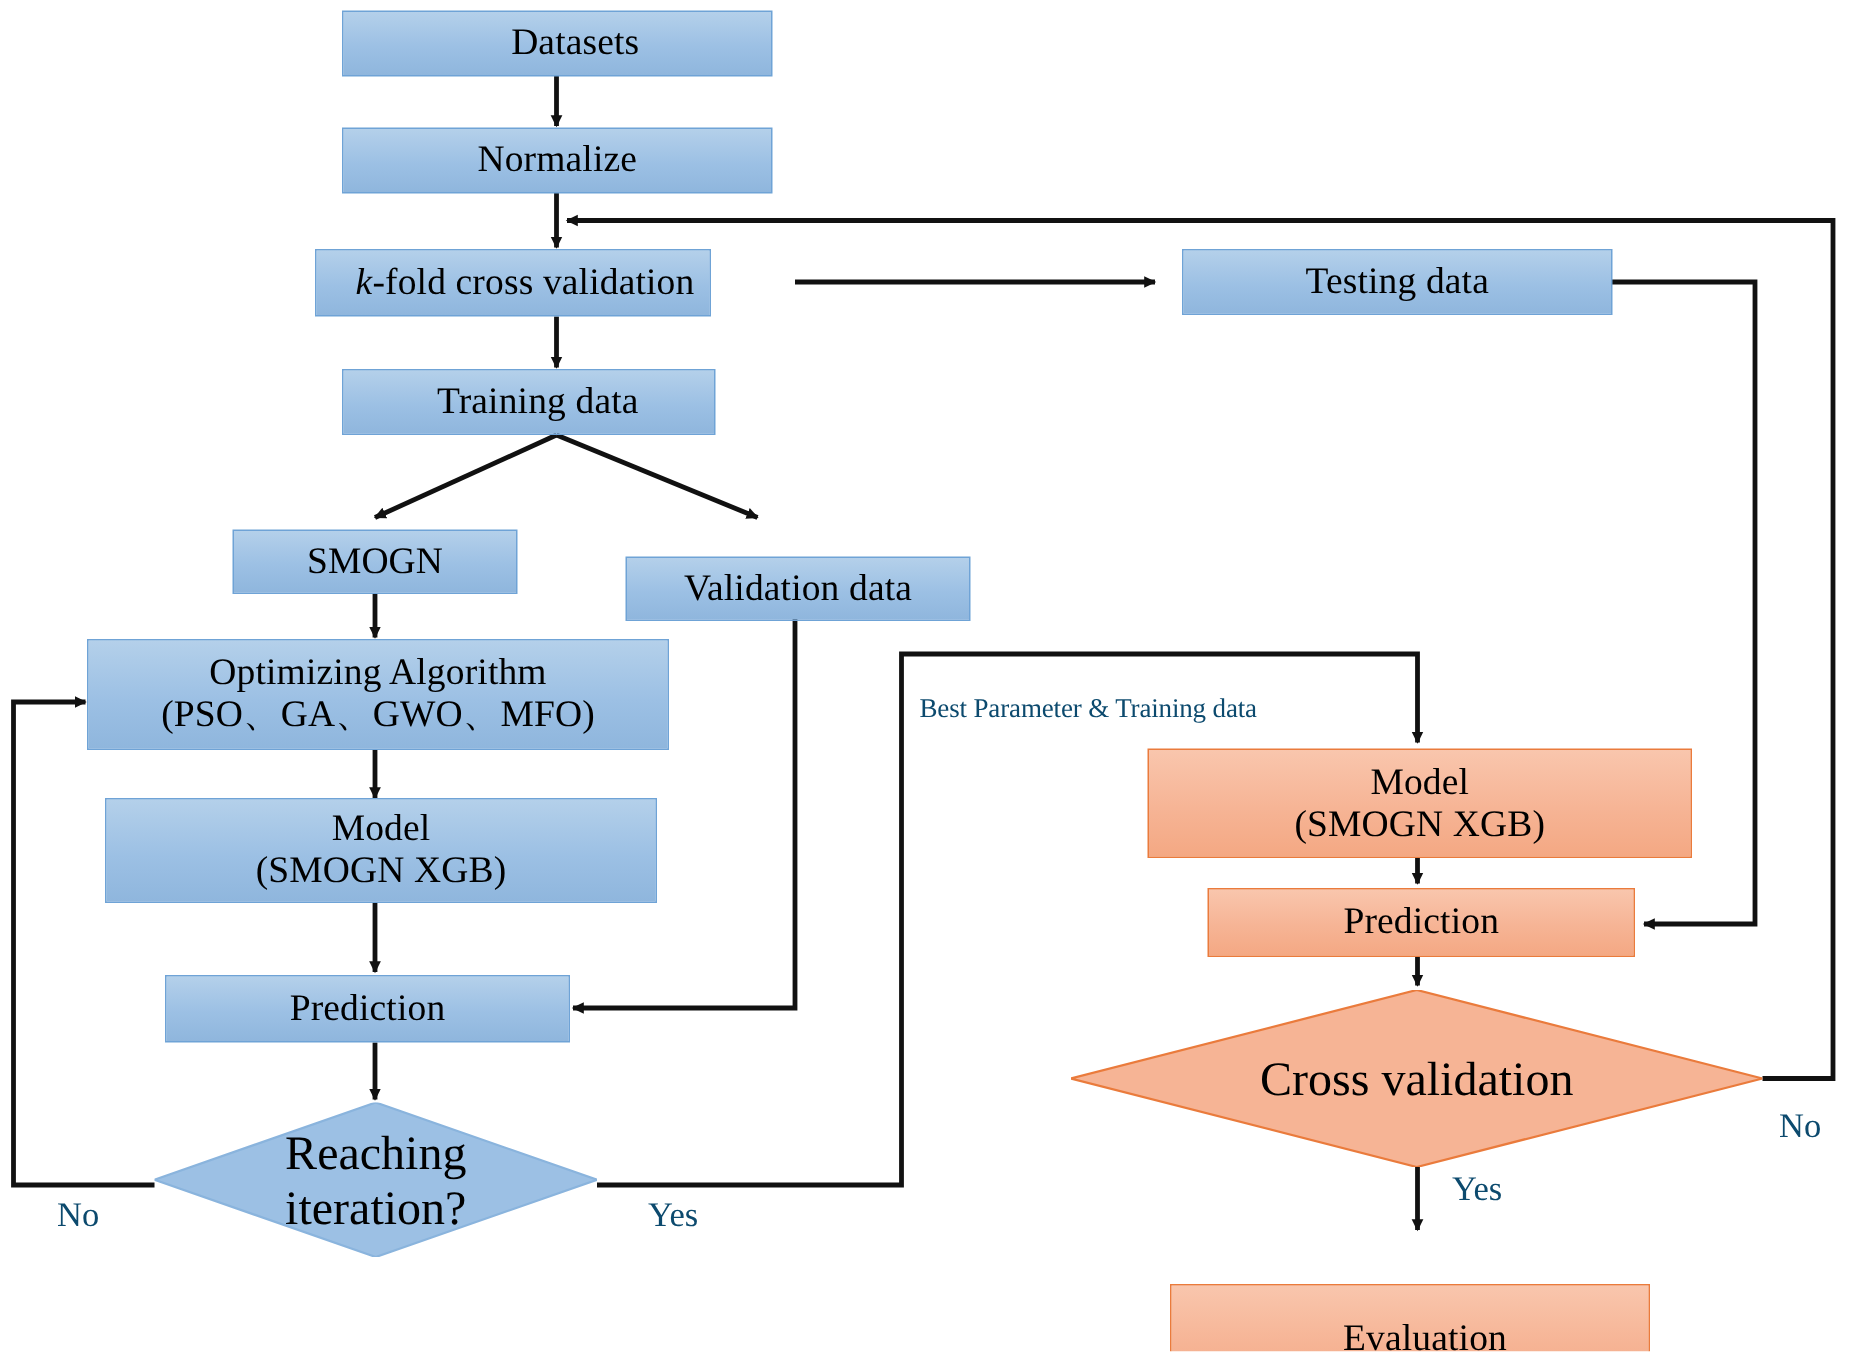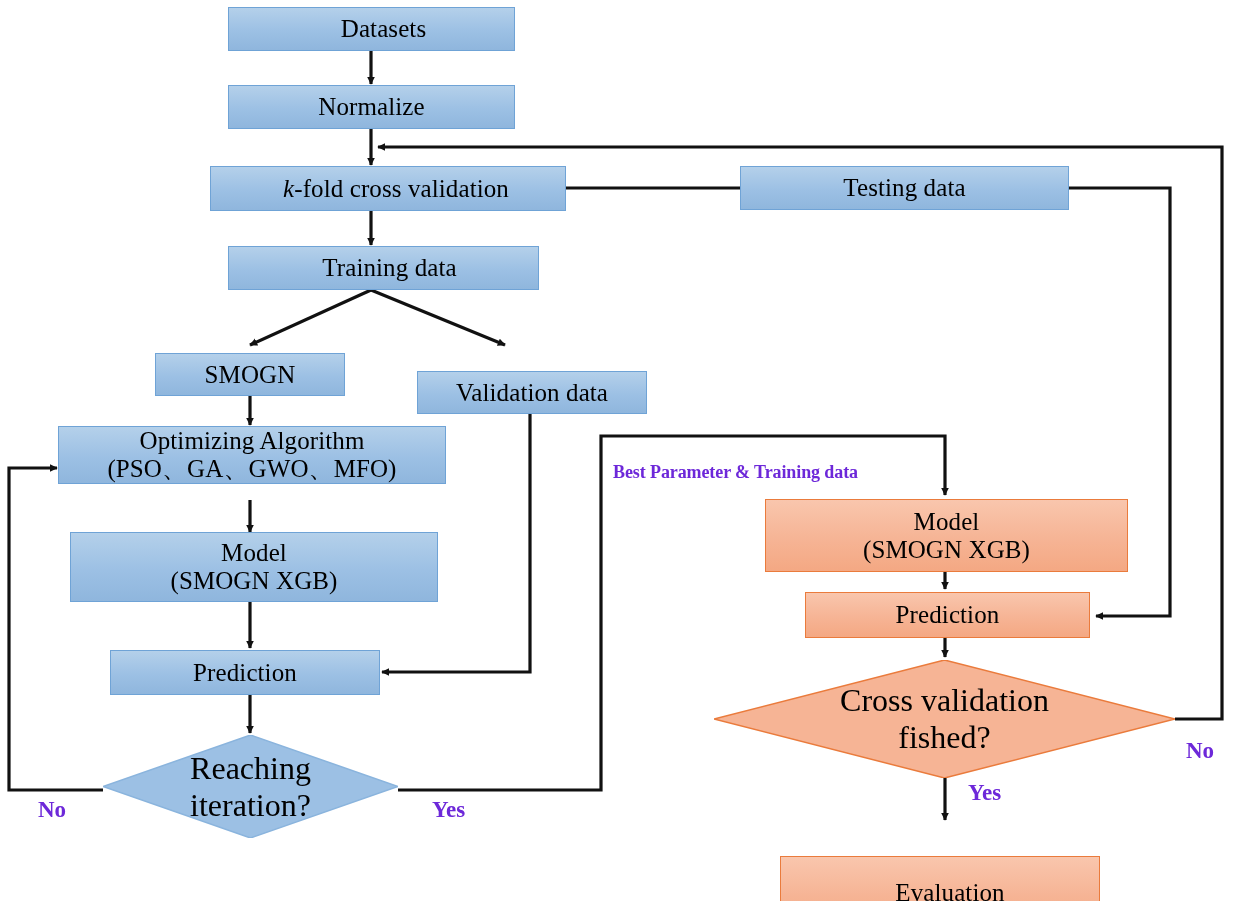--- a/index.html
+++ b/index.html
@@ -70,23 +70,23 @@
     text-align: center;
     line-height: 1.15;
     font-family: "Liberation Serif", "DejaVu Serif", serif;
     font-size: 32px;
     color: #000;
     white-space: nowrap;
   }
   .edge-label {
     position: absolute;
     font-family: "Liberation Serif", "DejaVu Serif", serif;
-    font-weight: bold;
+    font-weight: normal;
     font-size: 23px;
-    color: #6d28d9;
+    color: #0c4a6e;
     white-space: nowrap;
   }
   .edge-label.small {
     font-size: 18px;
     letter-spacing: -0.1px;
   }
   .ital { font-style: italic; }
   .sup { font-size: 0.68em; vertical-align: super; }
   .ln2 { display: block; }
 </style>
@@ -142,41 +142,41 @@
   </svg>
 
   <div class="node box blue" style="left:228px; top:7px; width:287px; height:44px;padding-left:24px;">
     <span>Datasets</span>
   </div>
 
   <div class="node box blue" style="left:228px; top:85px; width:287px; height:44px;">
     <span>Normalize</span>
   </div>
 
-  <div class="node box blue" style="left:210px; top:166px; width:356px; height:45px;padding-left:16px;">
+  <div class="node box blue" style="left:210px; top:166px; width:264px; height:45px;padding-left:16px;">
     <span><em class="ital">k</em><span>-fold cross validation</span></span>
   </div>
 
-  <div class="node box blue" style="left:740px; top:166px; width:329px; height:44px;text-align:center;">
+  <div class="node box blue" style="left:788px; top:166px; width:287px; height:44px;text-align:center;">
     <span>Testing data</span>
   </div>
 
-  <div class="node box blue" style="left:228px; top:246px; width:311px; height:44px;padding-left:12px;">
+  <div class="node box blue" style="left:228px; top:246px; width:249px; height:44px;padding-left:12px;">
     <span>Training data</span>
   </div>
 
   <div class="node box blue" style="left:155px; top:353px; width:190px; height:43px;align-items:center;">
     <span>SMOGN</span>
   </div>
 
   <div class="node box blue" style="left:417px; top:371px; width:230px; height:43px;">
     <span>Validation data</span>
   </div>
 
-  <div class="node box blue" style="left:58px; top:426px; width:388px; height:58px;">
+  <div class="node box blue" style="left:58px; top:426px; width:388px; height:74px;">
     <span class="ln2">Optimizing Algorithm</span>
     <span class="ln2">(PSO、GA、GWO、MFO)</span>
   </div>
 
   <div class="node box blue" style="left:70px; top:532px; width:368px; height:70px;">
     <span class="ln2">Model</span>
     <span class="ln2">(SMOGN XGB)</span>
   </div>
 
   <div class="node box blue" style="left:110px; top:650px; width:270px; height:45px;">
@@ -201,21 +201,20 @@
   <div class="node box orange" style="left:805px; top:592px; width:285px; height:46px;">
     <span>Prediction</span>
   </div>
 
   <div class="diamond-wrap" style="left:714px; top:660px; width:461px; height:118px;">
     <svg class="diamond-shape" viewBox="0 0 461 118" preserveAspectRatio="none">
       <polygon points="230.5,0 461,59 230.5,118 0,59" fill="#f6b495" stroke="#ea7b3c" stroke-width="1.5"></polygon>
     </svg>
     <div class="diamond-label">
       <span class="ln2">Cross validation</span>
-      <span class="ln2">fished?</span>
     </div>
   </div>
 
   <div class="node box orange" style="left:780px; top:856px; width:320px; height:73px;padding-left:20px;">
     <span class="ln2">Evaluation</span>
   </div>
 
   <div class="edge-label" style="left:38px; top:797px;">No</div>
 
   <div class="edge-label" style="left:432px; top:797px;">Yes</div>

